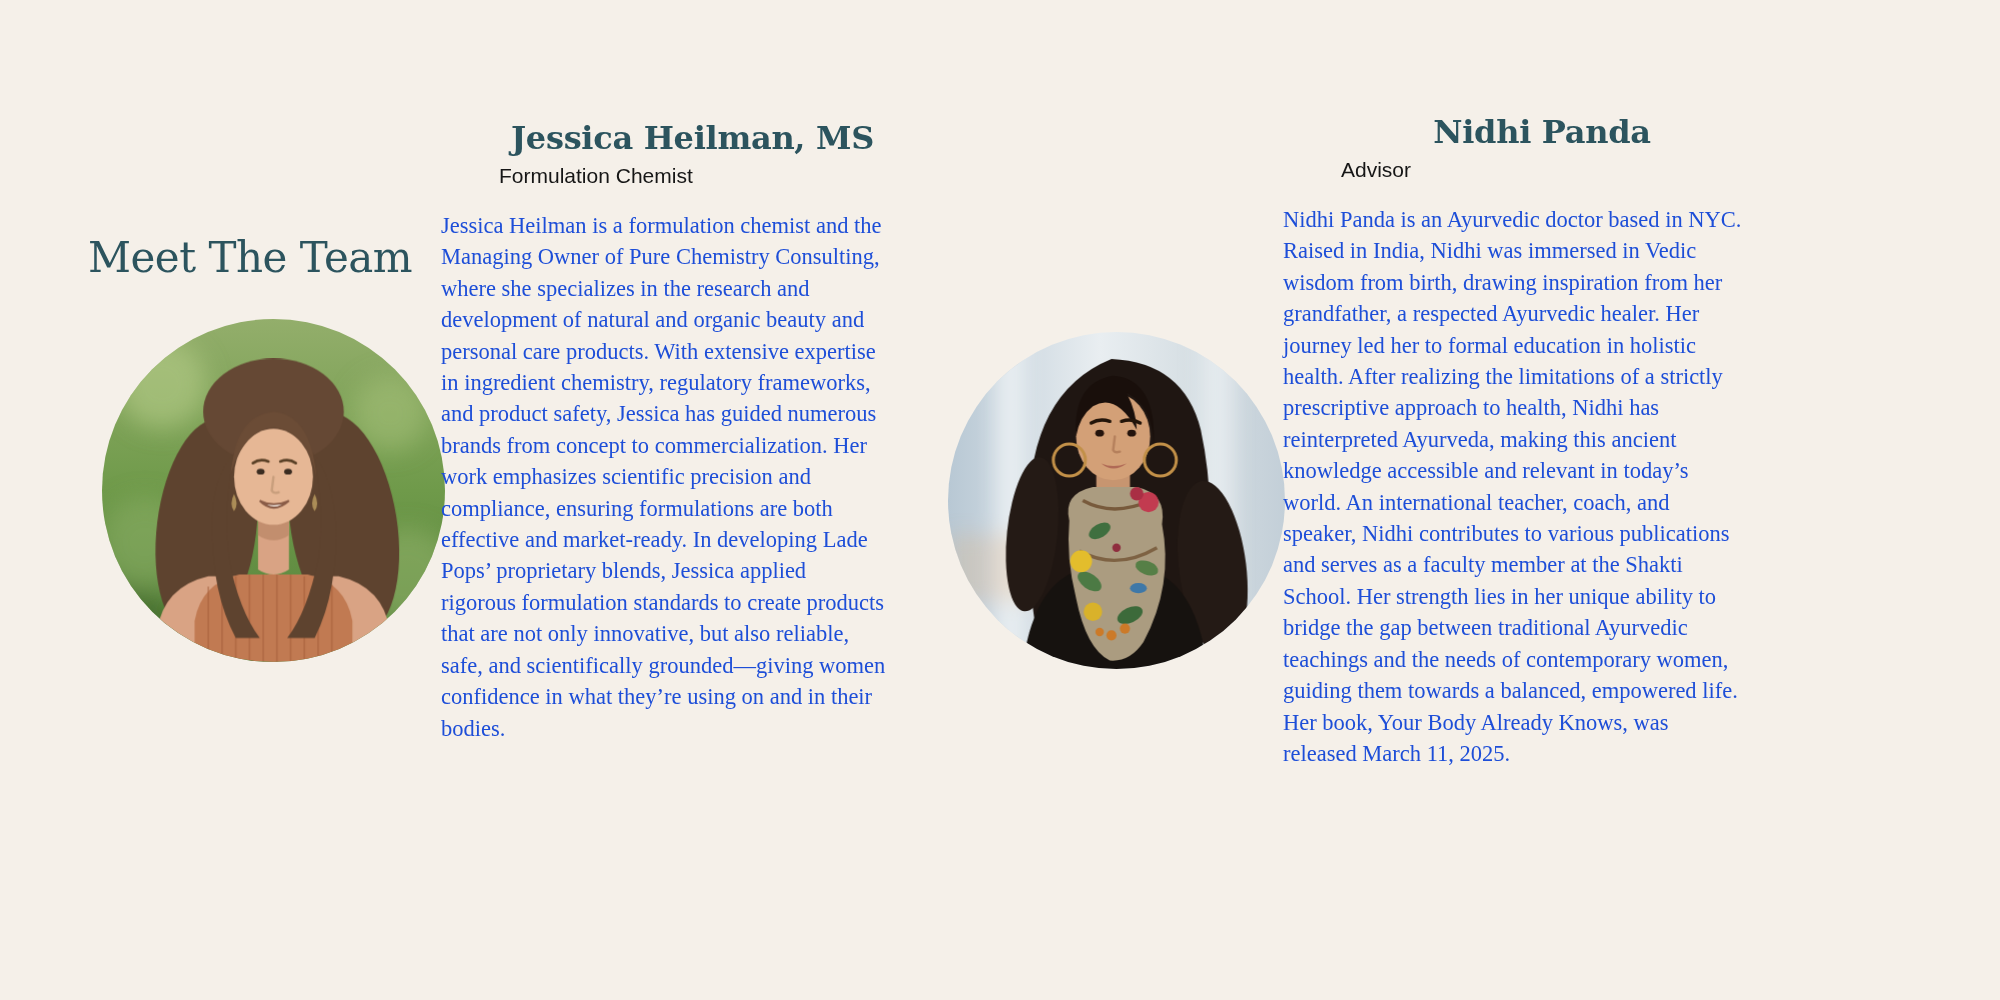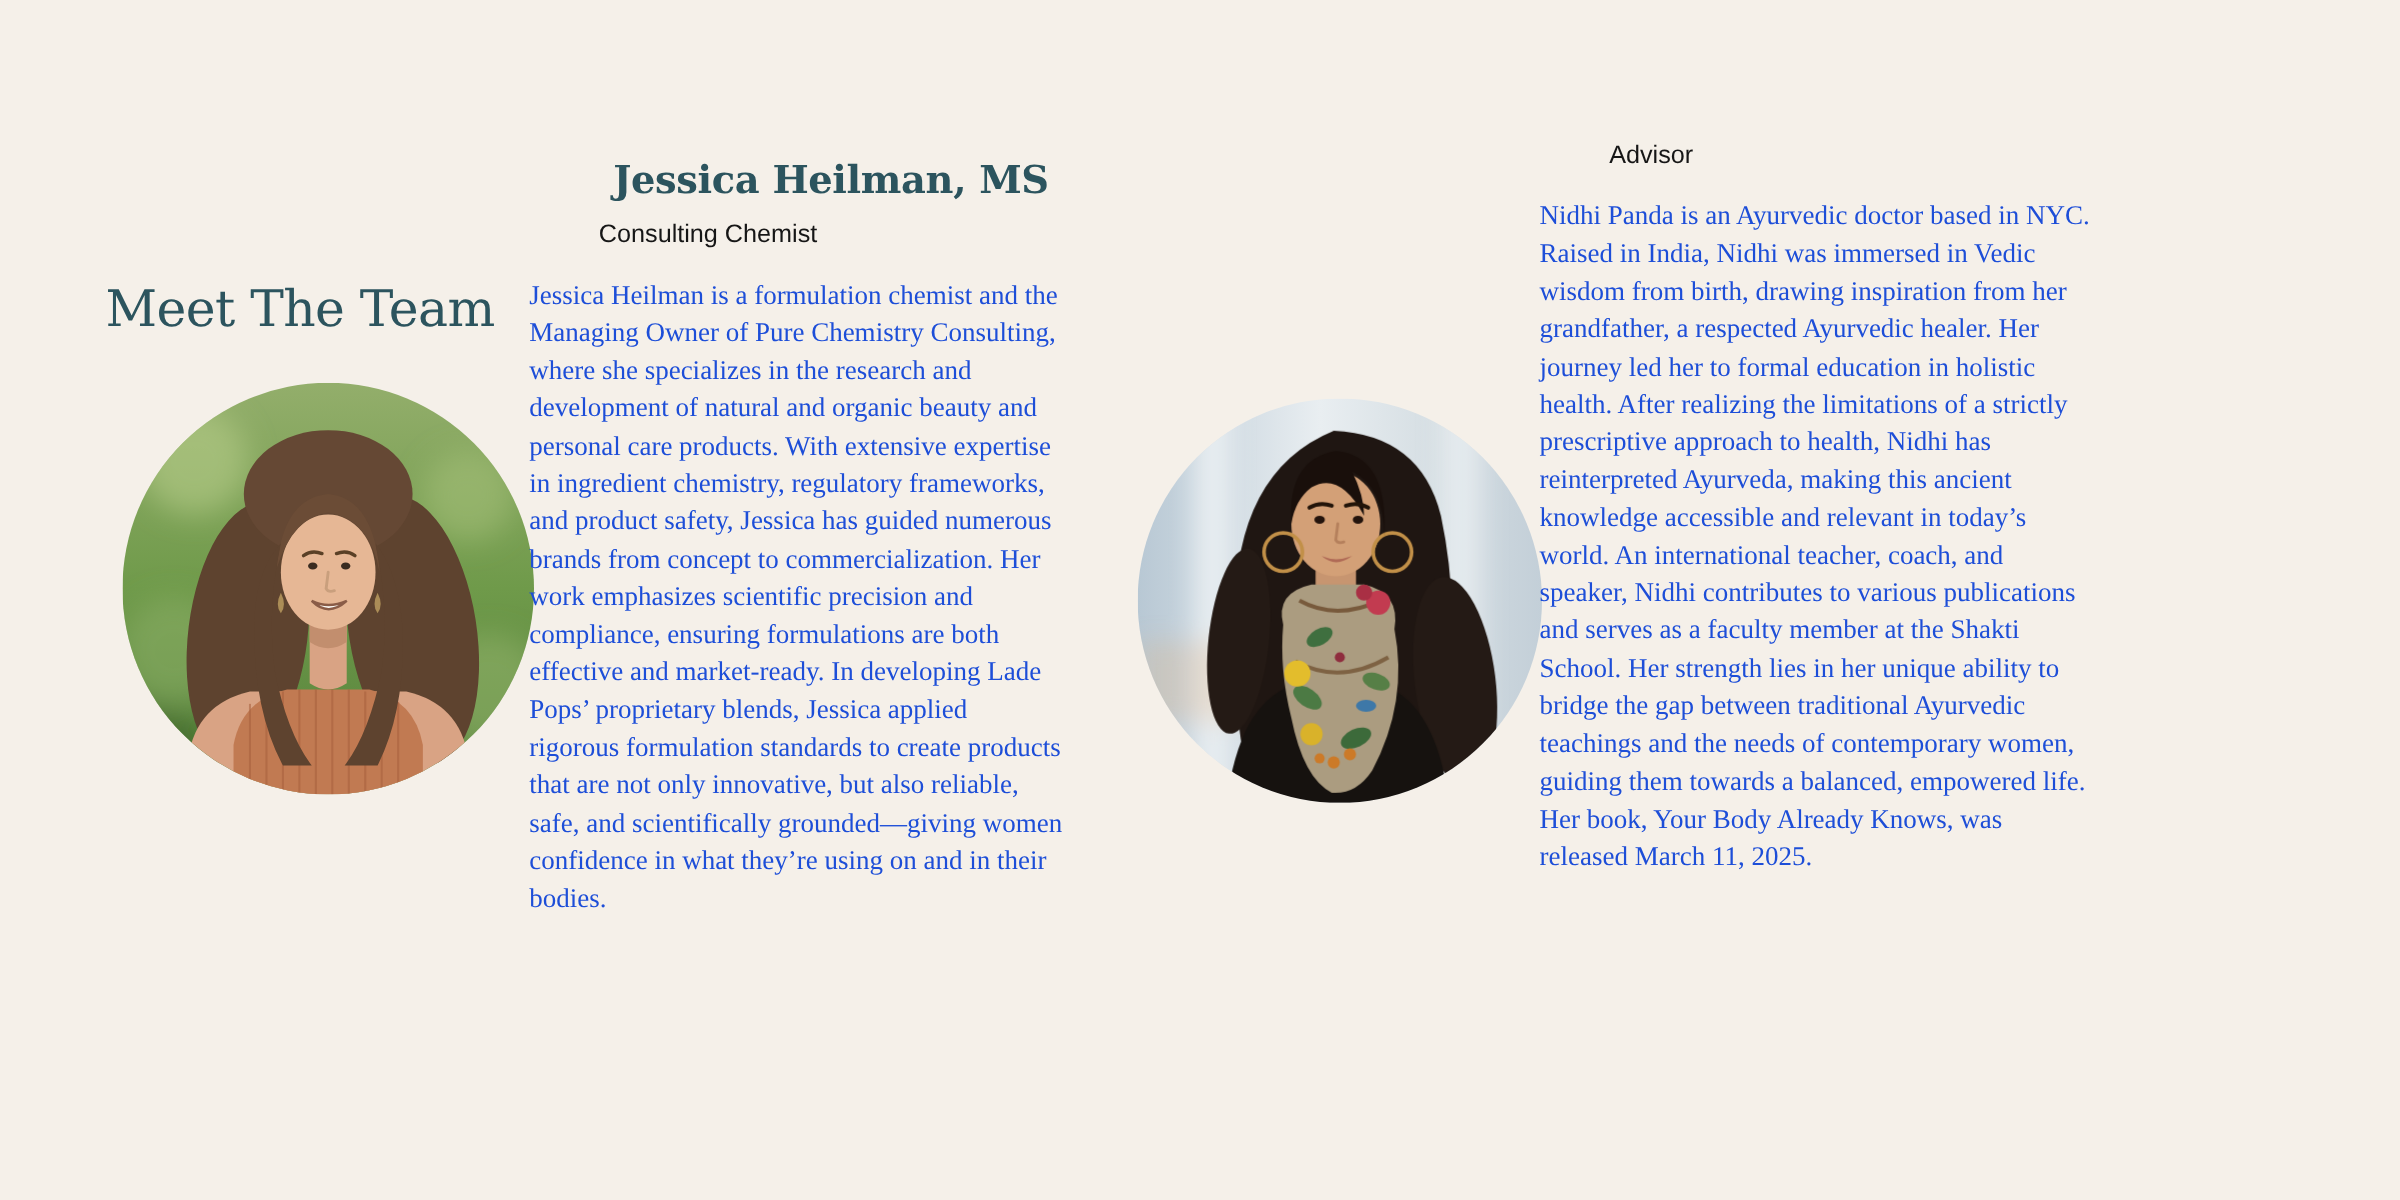--- a/index.html
+++ b/index.html
@@ -28,27 +28,28 @@
     overflow: hidden;
   }
   .avatar svg { display: block; width: 100%; height: 100%; }
   .avatar-jessica { left: 62px; top: 303px; width: 343px; height: 343px; }
   .avatar-nidhi  { left: 908px; top: 316px; width: 337px; height: 337px; }
   .member-text { position: absolute; }
   .member-text-jessica { left: 441px; top: 118px; width: 445px; }
   .member-text-nidhi   { left: 1283px; top: 112px; width: 460px; }
   .member-head { padding-left: 58px; }
   .member-name {
-    margin: 12px;
+    margin: 0;
     font-family: "DejaVu Serif", serif;
     font-weight: 700;
     font-size: 32px;
     line-height: 40px;
     letter-spacing: -0.3px;
     color: #2c545e;
+    text-align: center;
   }
   .member-role {
     margin-top: 4px;
     font-family: "Liberation Sans", "DejaVu Sans", sans-serif;
     font-size: 21px;
     line-height: 28px;
     color: #161616;
   }
   .member-bio {
     margin: 20px 0 0 0;
@@ -123,21 +124,21 @@
       <ellipse cx="92.5" cy="89" rx="2.3" ry="1.7" fill="#3a2c21"></ellipse>
       <ellipse cx="108.5" cy="89" rx="2.3" ry="1.7" fill="#3a2c21"></ellipse>
       <path d="M100,92 L99,100 Q100,102 103,101" stroke="#c99f7d" stroke-width="1.4" fill="none" stroke-linecap="round"></path>
       <path d="M92,106 Q100,114 109,106 Q100,110 92,106 Z" fill="#fdfbf7" stroke="#8a5c47" stroke-width="1.2"></path>
     </svg>
   </figure>
 
   <div class="member-text member-text-jessica">
     <div class="member-head">
       <h2 class="member-name">Jessica Heilman, MS</h2>
-      <div class="member-role">Consulting Chemist</div>
+      <div class="member-role">Formulation Chemist</div>
     </div>
     <p class="member-bio">Jessica Heilman is a formulation chemist and the Managing Owner of Pure Chemistry Consulting, where she specializes in the research and development of natural and organic beauty and personal care products. With extensive expertise in ingredient chemistry, regulatory frameworks, and product safety, Jessica has guided numerous brands from concept to commercialization. Her work emphasizes scientific precision and compliance, ensuring formulations are both effective and market-ready. In developing Lade Pops’ proprietary blends, Jessica applied rigorous formulation standards to create products that are not only innovative, but also reliable, safe, and scientifically grounded—giving women confidence in what they’re using on and in their bodies.</p>
   </div>
 
   <figure class="avatar avatar-nidhi">
     <svg viewBox="0 0 200 200" aria-hidden="true">
       <defs>
         <linearGradient id="nbg" x1="0" y1="0" x2="1" y2="0">
           <stop offset="0" stop-color="#b8c8d4"></stop>
           <stop offset="0.45" stop-color="#e9eef1"></stop>
@@ -191,18 +192,19 @@
       <ellipse cx="113" cy="152" rx="5" ry="3" fill="#3e78a8"></ellipse>
       <circle cx="97" cy="180" r="3" fill="#cc7a28"></circle>
       <circle cx="105" cy="176" r="3" fill="#cc7a28"></circle>
       <circle cx="90" cy="178" r="2.5" fill="#cc7a28"></circle>
       <circle cx="100" cy="128" r="2.5" fill="#8f2d3e"></circle>
     </svg>
   </figure>
 
   <div class="member-text member-text-nidhi">
     <div class="member-head">
+      <h2 class="member-name">Nidhi Panda</h2>
       <div class="member-role">Advisor</div>
     </div>
     <p class="member-bio">Nidhi Panda is an Ayurvedic doctor based in NYC. Raised in India, Nidhi was immersed in Vedic wisdom from birth, drawing inspiration from her grandfather, a respected Ayurvedic healer. Her journey led her to formal education in holistic health. After realizing the limitations of a strictly prescriptive approach to health, Nidhi has reinterpreted Ayurveda, making this ancient knowledge accessible and relevant in today’s world. An international teacher, coach, and speaker, Nidhi contributes to various publications and serves as a faculty member at the Shakti School. Her strength lies in her unique ability to bridge the gap between traditional Ayurvedic teachings and the needs of contemporary women, guiding them towards a balanced, empowered life. Her book, Your Body Already Knows, was released March 11, 2025.</p>
   </div>
 
 </div>
 
 </body></html>

